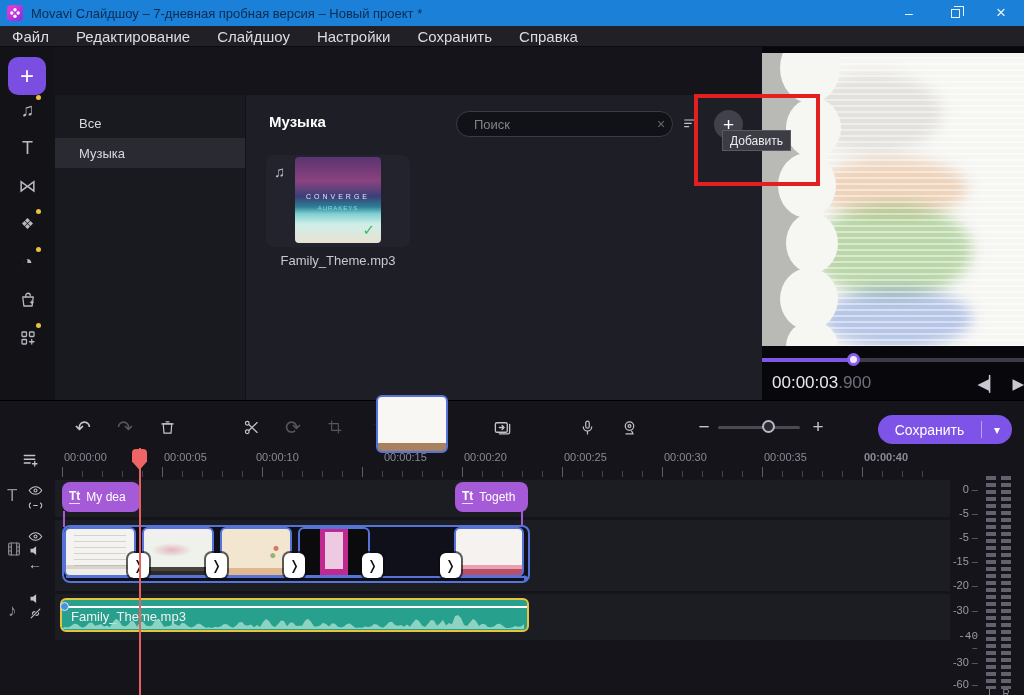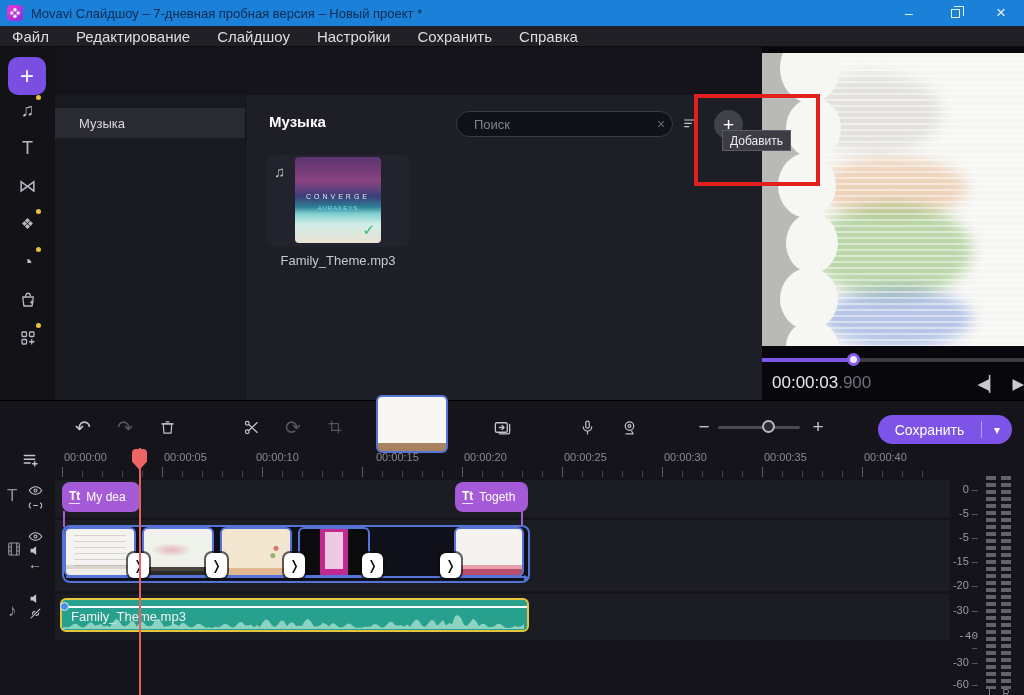--- a/index.html
+++ b/index.html
@@ -229,20 +229,21 @@
           <rect x="14" y="4" width="6" height="6" rx="1"></rect>
           <rect x="4" y="14" width="6" height="6" rx="1"></rect>
           <path d="M17 14v6M14 17h6"></path>
         </svg>
       <span class="dot"></span>
     </div>
   </div>
 
 
   <div class="catpanel" id="catpanel">
+      <div class="cat-item">Все</div>
       <div class="cat-item selected">Музыка</div>
     </div>
 
   <div class="content">
     <div class="section-title">Музыка</div>
 
     <div class="searchbox">
       <svg class="svgicon" width="14" height="14" viewBox="0 0 24 24">
           <circle cx="10" cy="10" r="6"></circle>
           <path d="M14.8 14.8L20 20"></path>
@@ -411,26 +412,26 @@
         <div class="tick" style="left: 802px;"></div>
         <div class="tick" style="left: 822px;"></div>
         <div class="tick" style="left: 842px;"></div>
         <div class="tick major" style="left: 862px;"></div>
         <div class="tick" style="left: 882px;"></div>
         <div class="tick" style="left: 902px;"></div>
         <div class="tick" style="left: 922px;"></div>
         <div class="ruler-label" style="left: 64px;">00:00:00</div>
         <div class="ruler-label" style="left: 164px;">00:00:05</div>
         <div class="ruler-label" style="left: 256px;">00:00:10</div>
-        <div class="ruler-label" style="left: 376px;">00:00:15</div>
+        <div class="ruler-label" style="left: 384px;">00:00:15</div>
         <div class="ruler-label" style="left: 464px;">00:00:20</div>
         <div class="ruler-label" style="left: 564px;">00:00:25</div>
         <div class="ruler-label" style="left: 664px;">00:00:30</div>
         <div class="ruler-label" style="left: 764px;">00:00:35</div>
-        <div class="ruler-label" style="left: 864px;">00:00:40</div>
+        <div class="ruler-label" style="left: 864px; font-weight: bold;">00:00:40</div>
       </div>
 
     <div class="rail-icon" style="left:22px; top:50px;">
       <svg class="svgicon" width="18" height="18" viewBox="0 0 24 24">
           <path d="M3 6h14M3 11h14M3 16h8"></path>
           <path d="M17 14v6M14 17h6"></path>
         </svg>
     </div>
     <div class="rail-icon type-icon" style="left:7px; top:85px;">T</div>
     <div class="rail-icon" style="left:28px; top:82px;">

